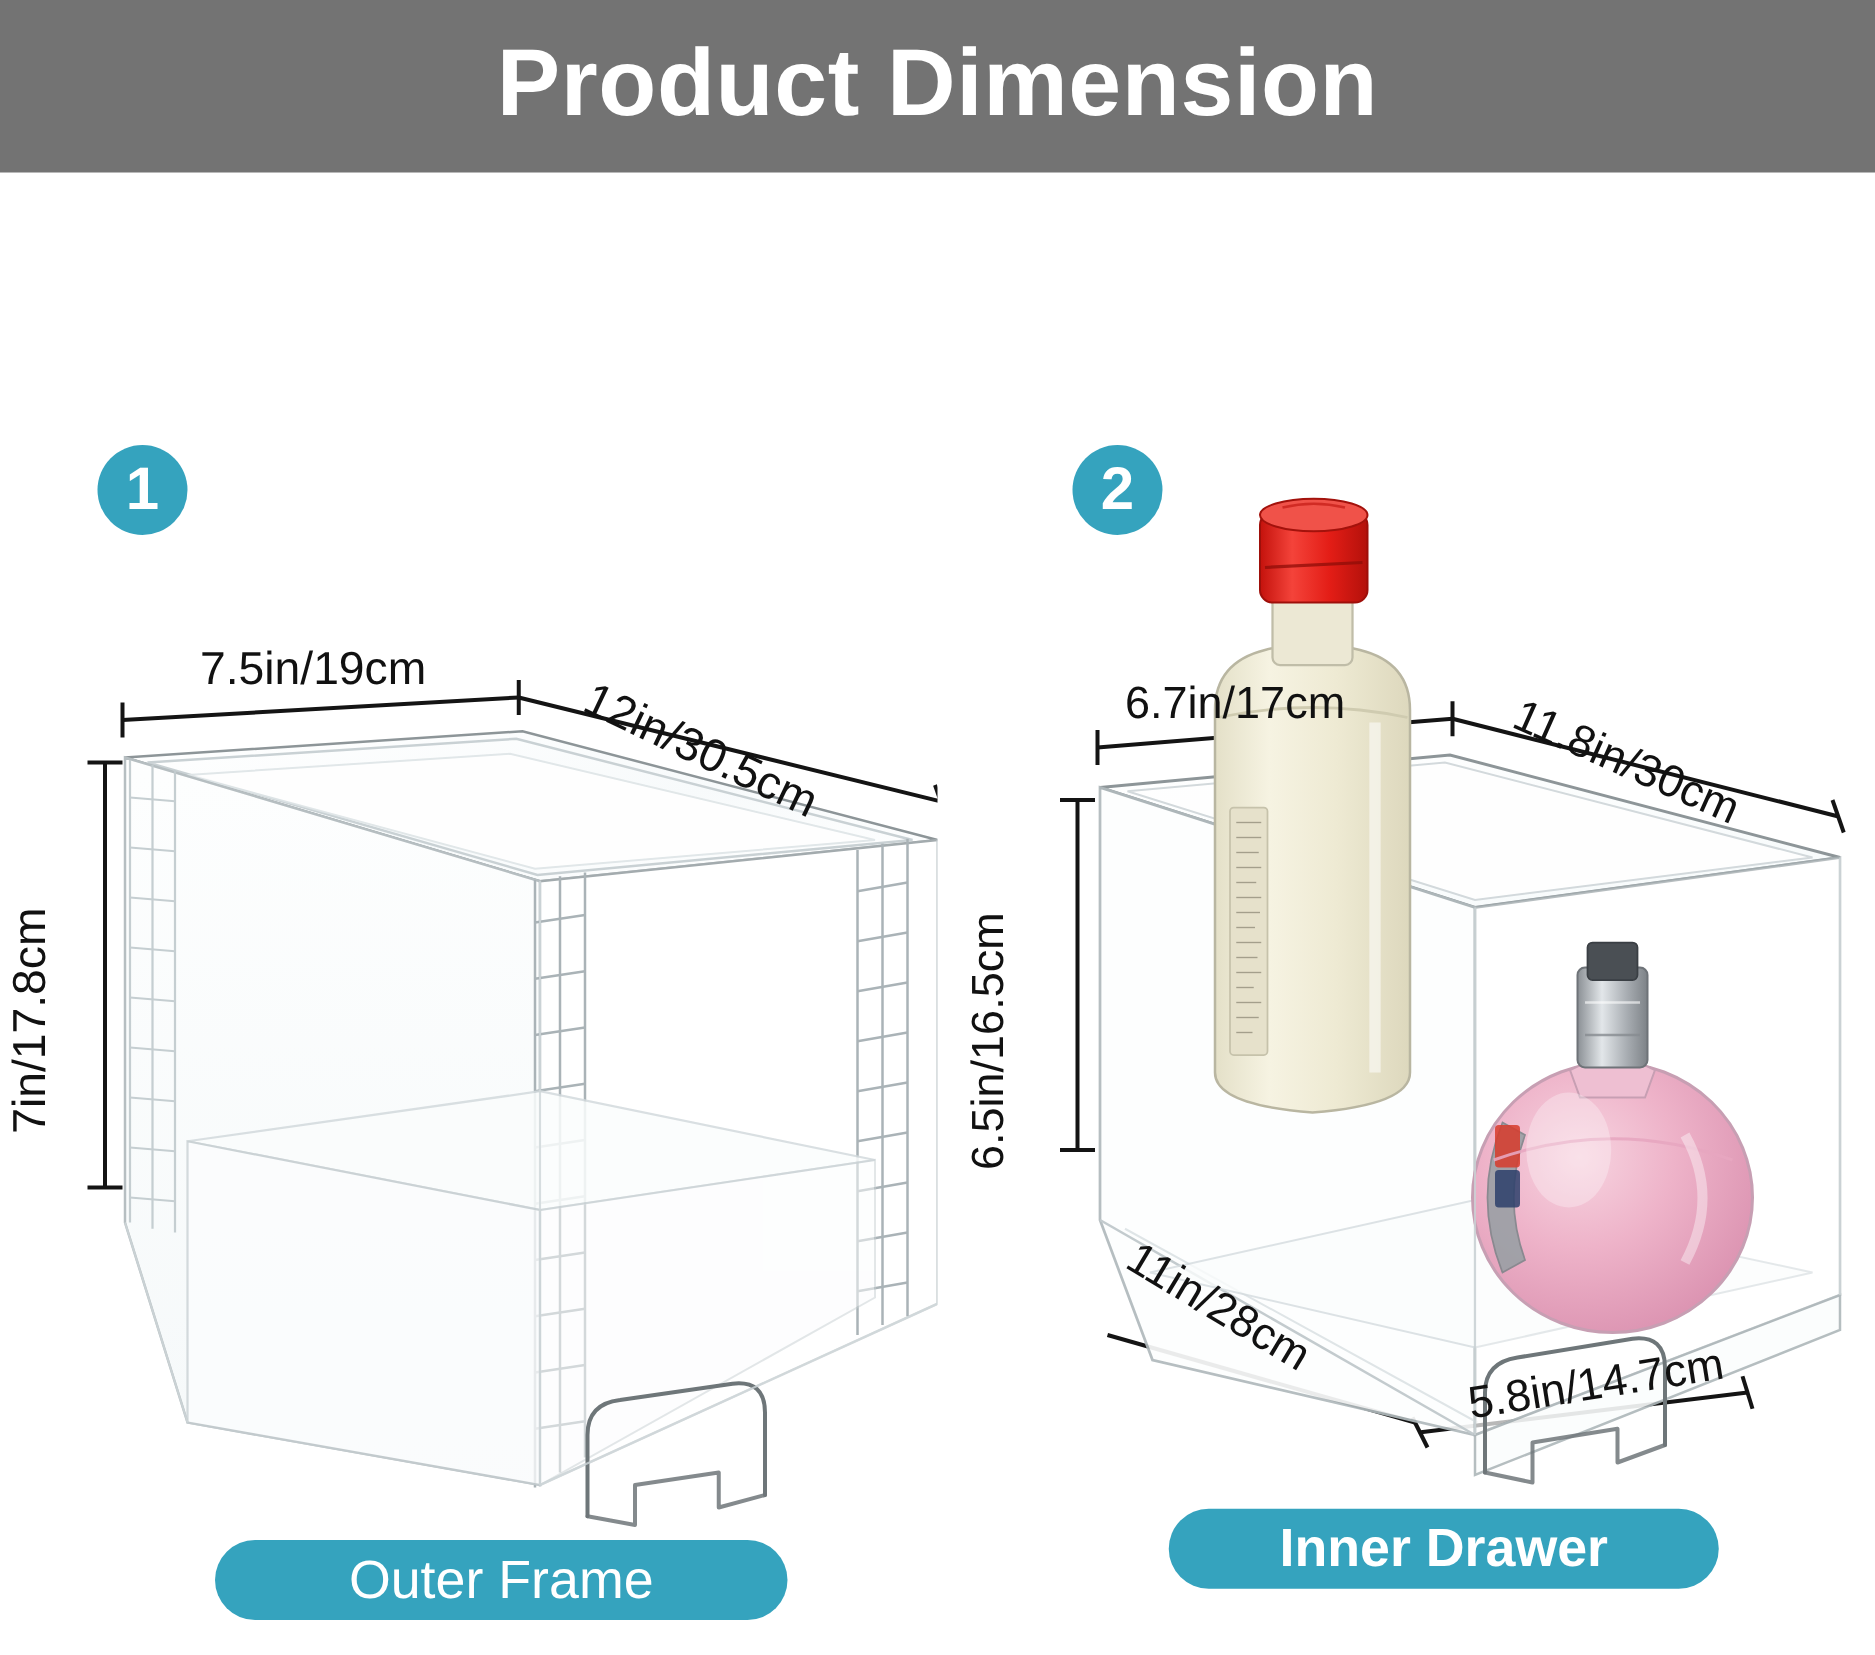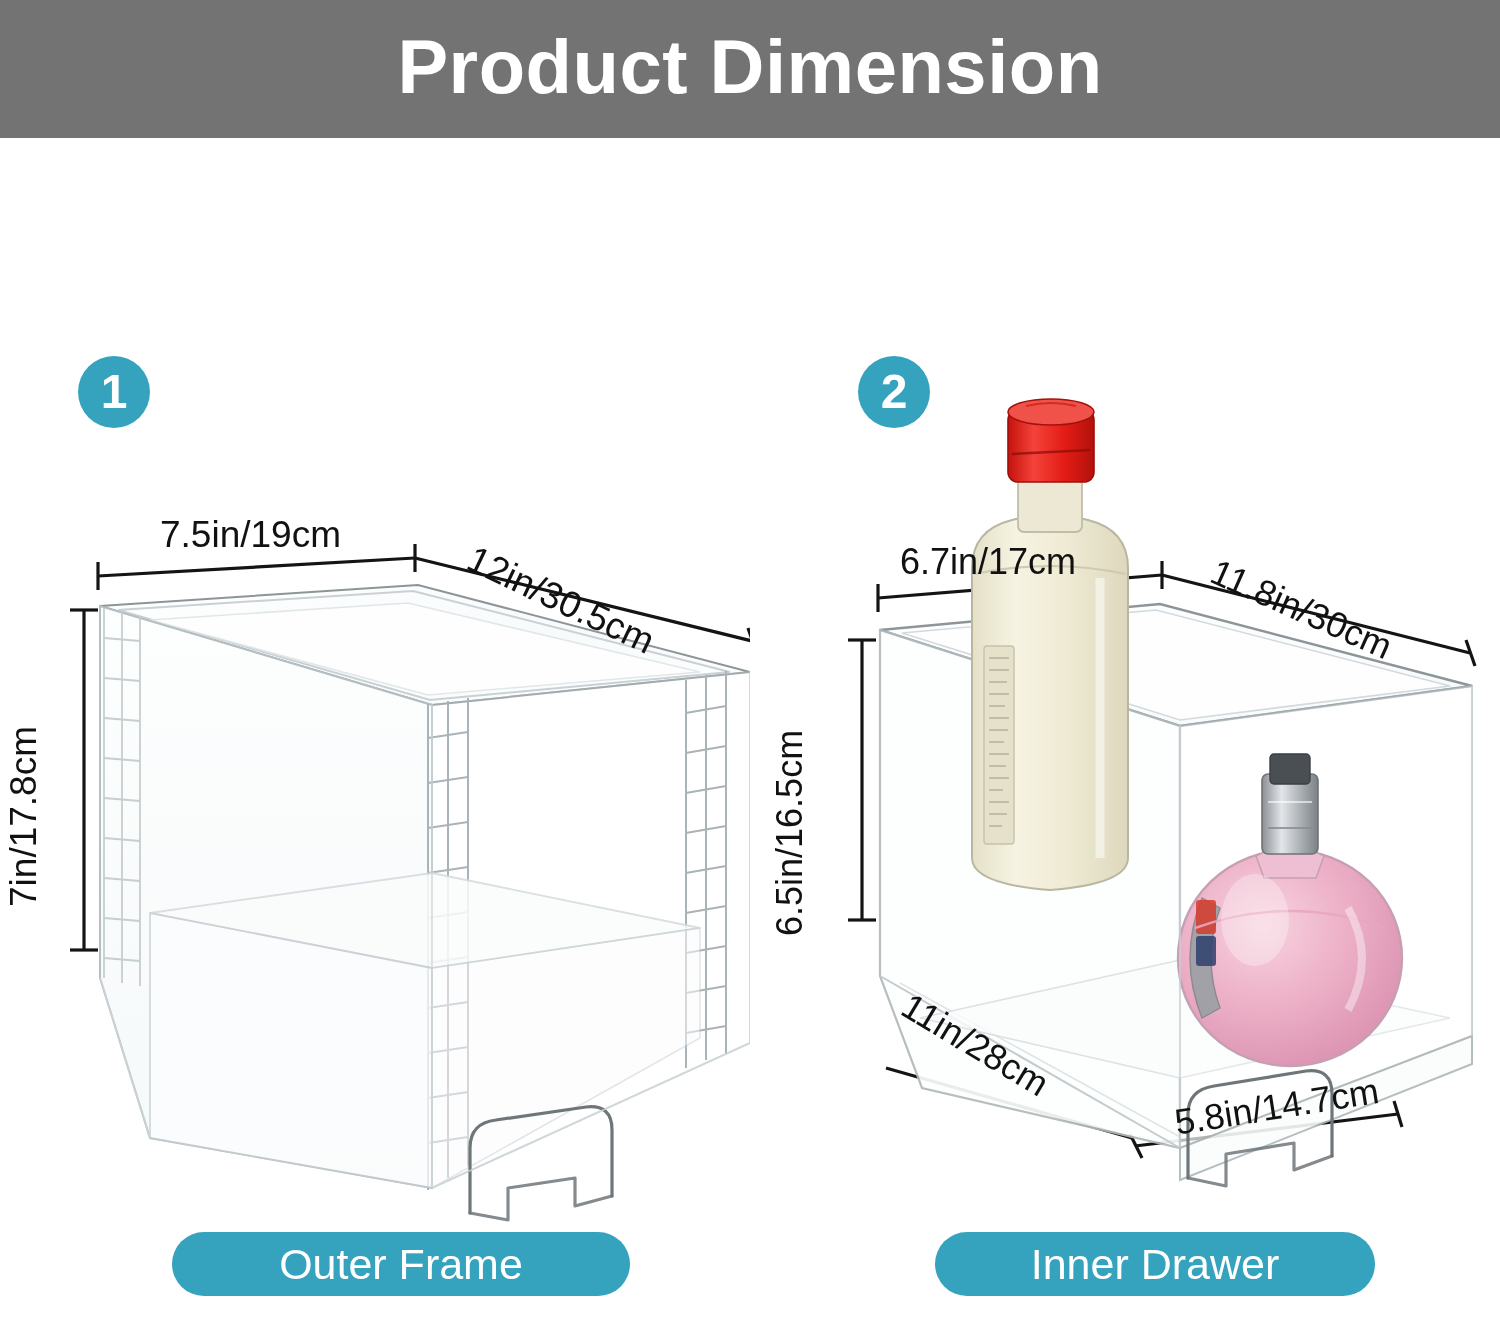--- a/index.html
+++ b/index.html
@@ -75,21 +75,21 @@
     display: flex;
     align-items: center;
     justify-content: center;
     font-size: 43px;
     line-height: 1;
     white-space: nowrap;
     padding: 0 46px;
     box-sizing: border-box;
   }
   #pill-outer { left: 172px; top: 1232px; width: 458px; }
-  #pill-inner { left: 935px; top: 1232px; width: 440px; }
+  #pill-inner { left: 935px; top: 1207px; width: 440px; font-weight: bold; }
 
   
   .dim-label {
     position: absolute;
     color: #111111;
     font-size: 36px;
     line-height: 1;
     white-space: nowrap;
     transform-origin: left center;
   }

